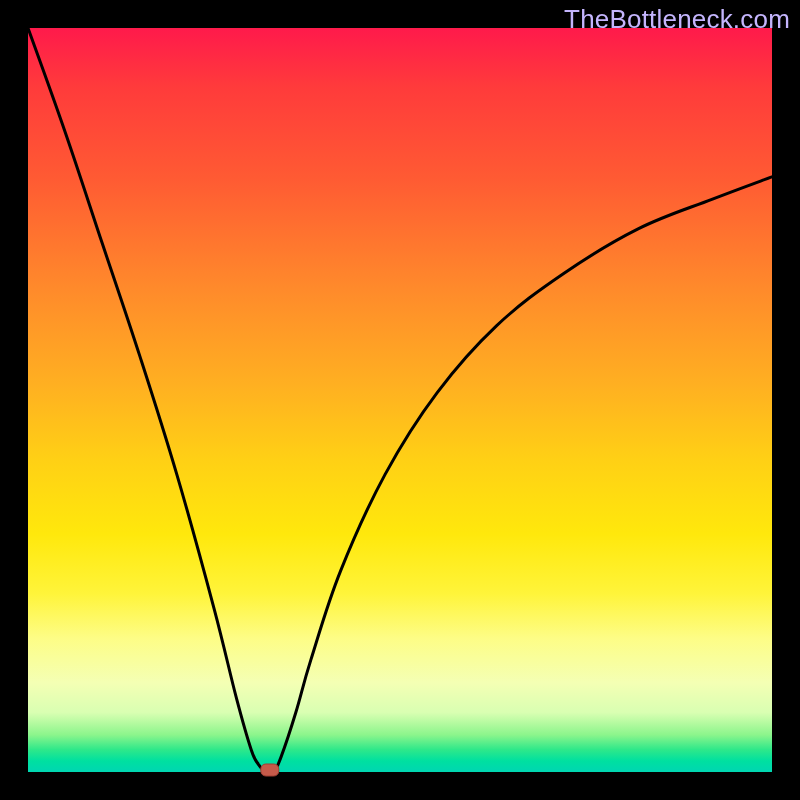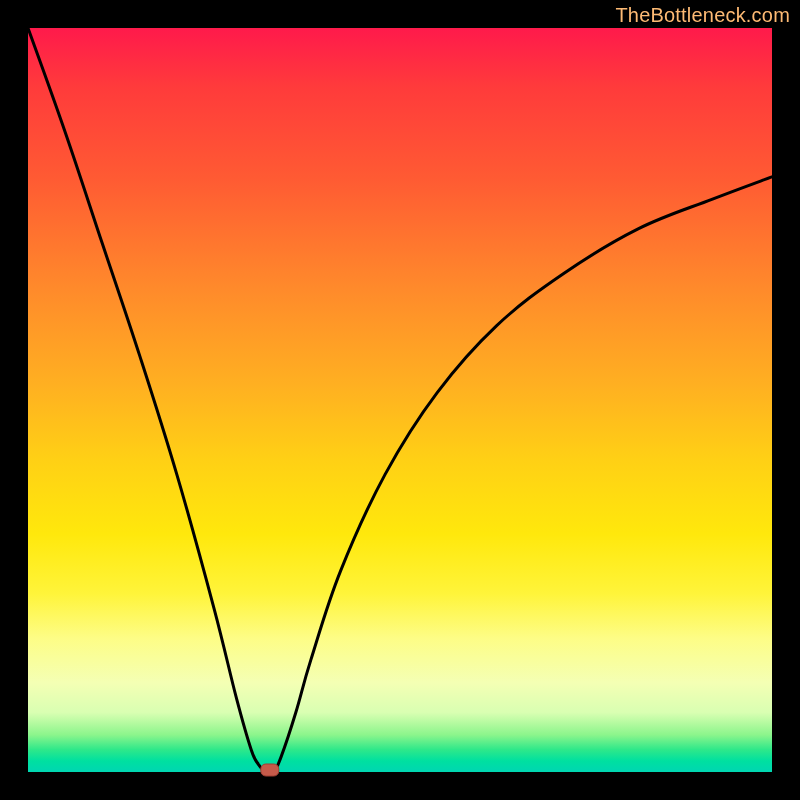--- a/index.html
+++ b/index.html
@@ -59,22 +59,22 @@
   }
   .marker {
     fill: #c55a4a;
     stroke: #9e3f33;
     stroke-width: 1;
   }
   .watermark {
     position: absolute;
     top: 4px;
     right: 10px;
-    color: #fdba74;
-    font-size: 20px;
+    color: #c4b5fd;
+    font-size: 26px;
     font-weight: 500;
     letter-spacing: 0.2px;
     user-select: none;
   }
 </style>
 </head>
 <body>
 
 <div class="frame">
   <div class="plot">

